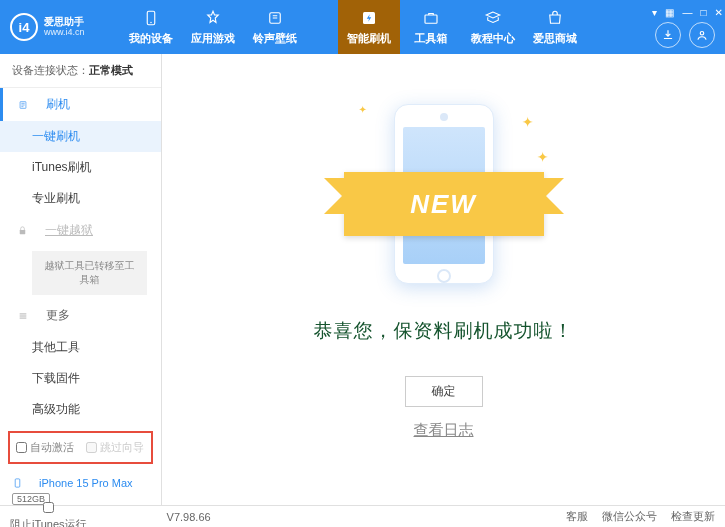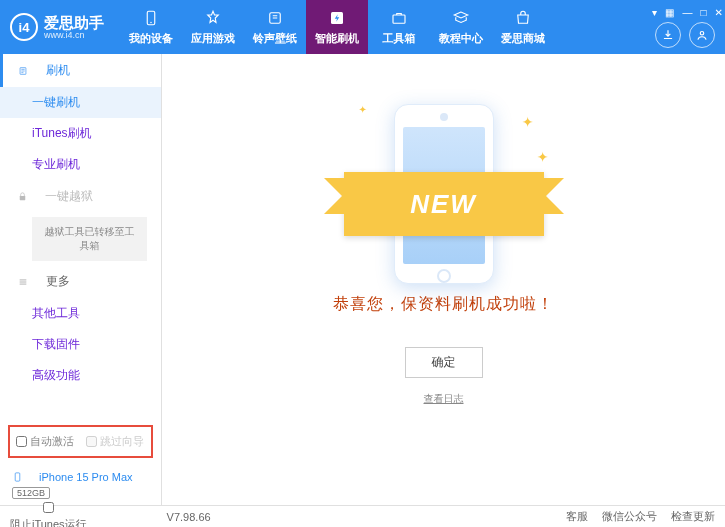--- a/index.html
+++ b/index.html
@@ -1,38 +1,38 @@
 <!DOCTYPE html>
 <html><head>
 <meta charset="utf-8">
 <style>
 * { margin: 0; padding: 0; box-sizing: border-box; font-family: "Microsoft YaHei", sans-serif; }
 body { width: 725px; height: 527px; overflow: hidden; background: #fff; }
 .header { height: 54px; background: #2d8cf0; display: flex; align-items: center; color: #fff; }
 .logo-area { display: flex; align-items: center; padding: 0 10px; min-width: 120px; }
 .logo-circle { width: 28px; height: 28px; border: 2px solid #fff; border-radius: 50%; display: flex; align-items: center; justify-content: center; font-weight: bold; font-size: 13px; margin-right: 6px; }
-.logo-text { font-size: 15px; font-weight: bold; line-height: 1; }
+.logo-text { font-size: 10px; font-weight: bold; line-height: 1; }
 .logo-sub { font-size: 9px; opacity: 0.85; }
 .nav { display: flex; flex: 1; height: 100%; }
 .nav-item { width: 62px; display: flex; flex-direction: column; align-items: center; justify-content: center; font-size: 11px; cursor: pointer; font-weight: bold; }
-.nav-item.active { background: #701a75; }
+.nav-item.active { background: #a16207; margin-left: 32px; }
 .nav-ico { width: 20px; height: 20px; margin-bottom: 3px; display: flex; align-items: center; justify-content: center; }
 .nav-ico svg { width: 18px; height: 18px; fill: #fff; }
 .header-right { display: flex; align-items: center; gap: 8px; padding: 0 10px; }
 .win-ctrl { display: flex; gap: 4px; font-size: 10px; margin-bottom: 4px; }
 .win-ctrl span { cursor: pointer; padding: 0 2px; }
 .circ-btn { width: 26px; height: 26px; border: 1.5px solid rgba(255,255,255,0.7); border-radius: 50%; display: flex; align-items: center; justify-content: center; cursor: pointer; }
 .circ-btn svg { width: 14px; height: 14px; fill: #fff; }
 .body-area { display: flex; height: 451px; }
 .sidebar { width: 162px; border-right: 1px solid #e0e0e0; display: flex; flex-direction: column; font-size: 12px; color: #555; }
 .conn-status { padding: 9px 12px; border-bottom: 1px solid #eee; font-size: 11px; color: #666; }
 .conn-status b { color: #333; }
 .side-sec { padding: 8px 14px; display: flex; align-items: center; gap: 17px; color: #666; border-left: 3px solid transparent; }
 .side-sec.blue { border-left-color: #2d8cf0; color: #2d8cf0; font-weight: 500; }
-.side-item { padding: 7px 14px 7px 32px; cursor: pointer; color: #6d28d9; }
+.side-item { padding: 7px 14px 7px 32px; cursor: pointer; color: #404040; }
 .side-item.active { background: #eaf3fd; color: #2d8cf0; }
 .side-note { margin: 4px 14px 4px 32px; background: #f2f2f2; padding: 8px; font-size: 10px; color: #888; line-height: 1.4; text-align: center; }
 .chk-row { margin: 6px 8px; padding: 7px 6px; border: 2px solid #e74c3c; display: flex; gap: 12px; font-size: 11px; color: #888; }
 .chk-row label { display: flex; align-items: center; gap: 3px; }
 .chk-row input { width: 11px; height: 11px; }
 .chk-row .dim { color: #ccc; }
 .device-info { padding: 6px 12px; font-size: 11px; }
 .dev-name { color: #2d8cf0; font-weight: 500; display: flex; align-items: center; gap: 16px; }
 .dev-badge { display: inline-block; border: 1px solid #999; border-radius: 2px; padding: 0 4px; font-size: 9px; color: #666; margin-top: 3px; }
 .main { flex: 1; display: flex; flex-direction: column; align-items: center; padding-top: 40px; position: relative; }
@@ -40,23 +40,23 @@
 .phone { width: 100px; height: 180px; background: #fff; border-radius: 14px; box-shadow: 0 4px 18px rgba(60,130,220,0.25); border: 1px solid #e0ecfa; display: flex; flex-direction: column; align-items: center; padding-top: 8px; }
 .phone-top { width: 8px; height: 8px; border-radius: 50%; background: #dbe8f8; }
 .phone-scr { width: 82px; height: 140px; background: linear-gradient(#cfe5fc,#a8d0f8); margin-top: 6px; border-radius: 2px; }
 .phone-btn { width: 14px; height: 14px; border-radius: 50%; border: 2px solid #dbe8f8; margin-top: 5px; }
 .ribbon { position: absolute; width: 200px; height: 64px; background: #f9c846; display: flex; align-items: center; justify-content: center; color: #fff; font-size: 26px; font-weight: 900; font-style: italic; letter-spacing: 2px; transform: translateY(10px); box-shadow: 0 2px 6px rgba(0,0,0,0.15); }
 .ribbon::before, .ribbon::after { content: ''; position: absolute; top: 6px; width: 0; height: 0; border: 18px solid #f9c846; }
 .ribbon::before { left: -20px; border-left-color: transparent; }
 .ribbon::after { right: -20px; border-right-color: transparent; }
 .sparkle { position: absolute; color: #f9c846; font-size: 14px; }
 .s1 { top: 20px; right: 30px; } .s2 { top: 55px; right: 15px; } .s3 { top: 10px; left: 35px; font-size: 10px; }
-.succ-text { font-size: 16px; color: #c2410c; letter-spacing: 1px; }
+.succ-text { margin-top: 24px; font-size: 19px; color: #14532d; letter-spacing: 1px; }
 .ok-btn { margin-top: 32px; padding: 6px 26px; border: 1px solid #ccc; background: #fff; font-size: 12px; color: #444; cursor: pointer; }
-.log-link { margin-top: 14px; font-size: 10px; color: #888; text-decoration: underline; cursor: pointer; }
+.log-link { margin-top: 14px; font-size: 15px; color: #888; text-decoration: underline; cursor: pointer; }
 .footer { height: 22px; border-top: 1px solid #e0e0e0; display: flex; align-items: center; font-size: 11px; color: #666; padding: 0 10px; }
 .footer-left { display: flex; align-items: center; gap: 4px; flex-direction: column; }
 .footer-spacer { flex: 1; }
 .footer-right { display: flex; gap: 14px; }
 .footer-right span { cursor: pointer; }
 .hr-col { display: flex; flex-direction: column; align-items: flex-end; }
 .lock-ico { width: 11px; height: 11px; fill: #bbb; }
 .list-ico { width: 12px; height: 10px; }
 .phone-ico { width: 11px; height: 14px; fill: #2d8cf0; }
 </style>
@@ -152,31 +152,34 @@
             <circle cx="12" cy="9" r="3" fill="none" stroke="#fff" stroke-width="2"></circle>
             <path d="M5 20c1-4 5-5 7-5s6 1 7 5" fill="none" stroke="#fff" stroke-width="2"></path>
           </svg>
         </div>
     </div>
   </div>
 </div>
 
 <div class="body-area">
   <div class="sidebar">
+    <div class="conn-status">
+      <span>设备连接状态：</span><b>正常模式</b>
+    </div>
     <div class="side-sec blue">
       <svg class="list-ico" viewBox="0 0 24 24">
           <rect x="5" y="4" width="14" height="16" rx="1" fill="none" stroke="#2d8cf0" stroke-width="1.5"></rect>
           <path d="M8 8h8M8 12h8M8 16h5" stroke="#2d8cf0" stroke-width="1.5"></path>
         </svg>
       <span>刷机</span>
     </div>
     <div class="side-item active">一键刷机</div>
     <div class="side-item">iTunes刷机</div>
     <div class="side-item">专业刷机</div>
-    <div class="side-sec" style="color:#bbb;">
+    <div class="side-sec" style="color:#bbb;text-decoration:underline;">
       <svg class="lock-ico" viewBox="0 0 24 24">
           <rect x="6" y="11" width="12" height="9" rx="1"></rect>
           <path d="M8 11V8a4 4 0 018 0v3" fill="none" stroke="#bbb" stroke-width="1.5"></path>
         </svg>
       <span>一键越狱</span>
     </div>
     <div class="side-note">越狱工具已转移至工具箱</div>
     <div class="side-sec">
       <svg class="list-ico" viewBox="0 0 24 24">
           <path d="M4 7h16M4 12h16M4 17h16" stroke="#888" stroke-width="1.5"></path>

